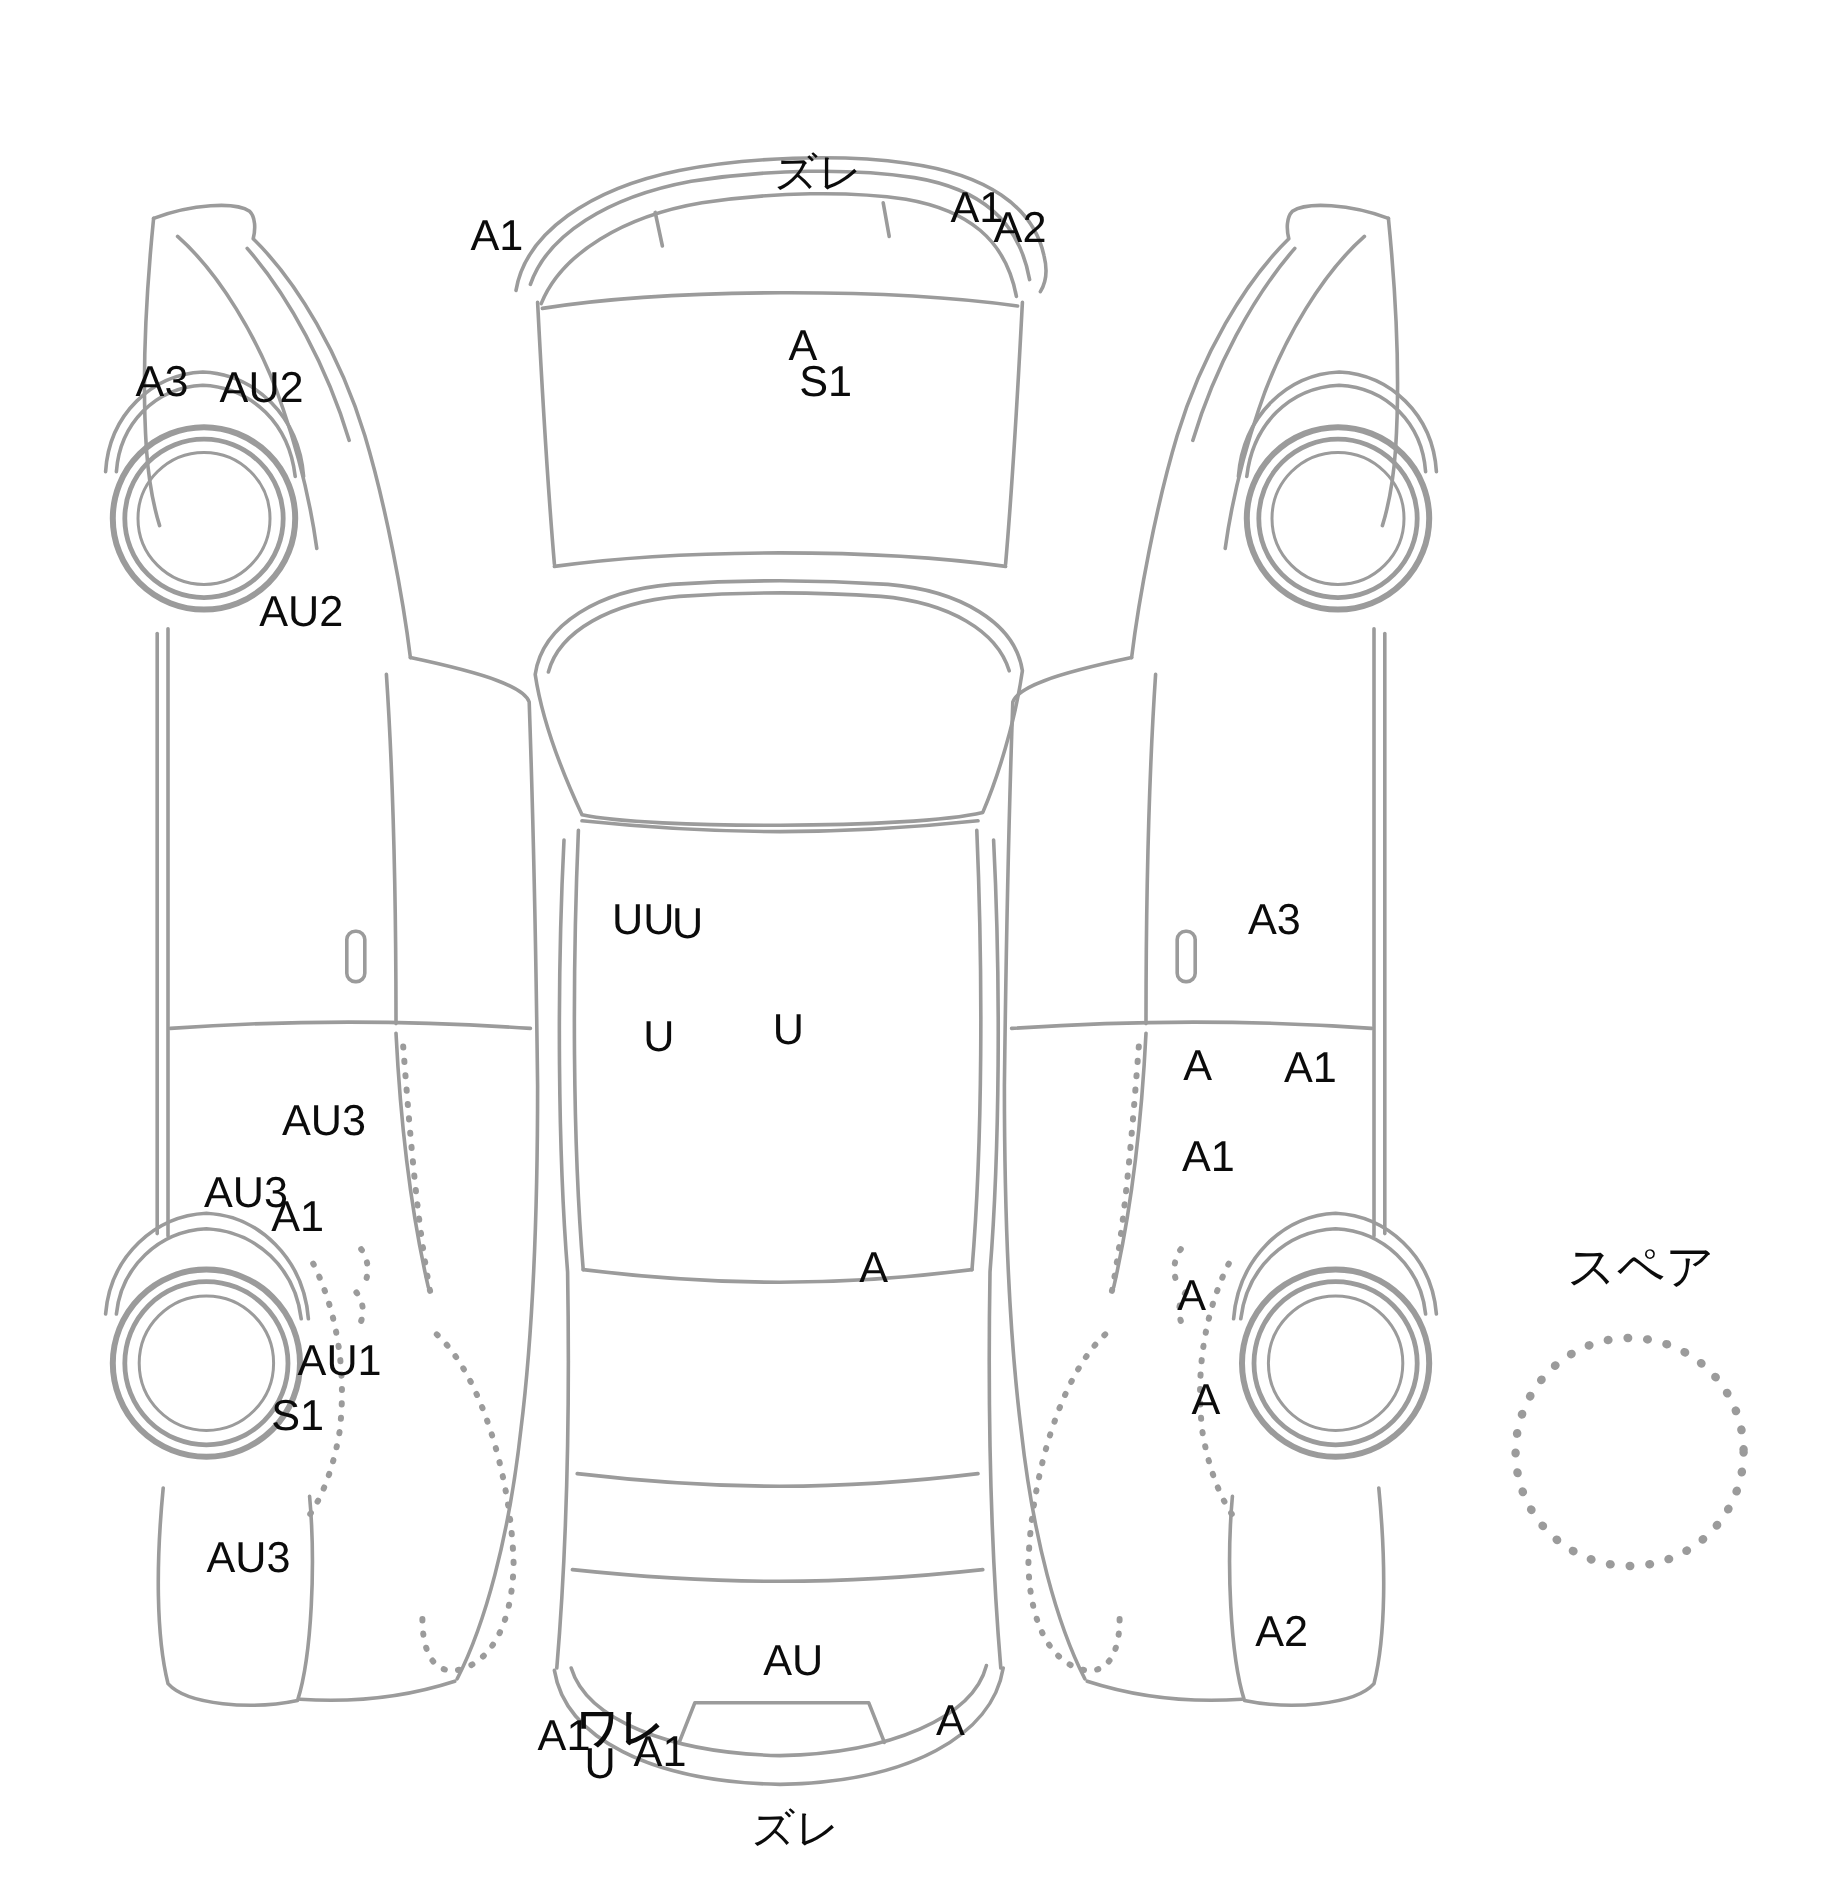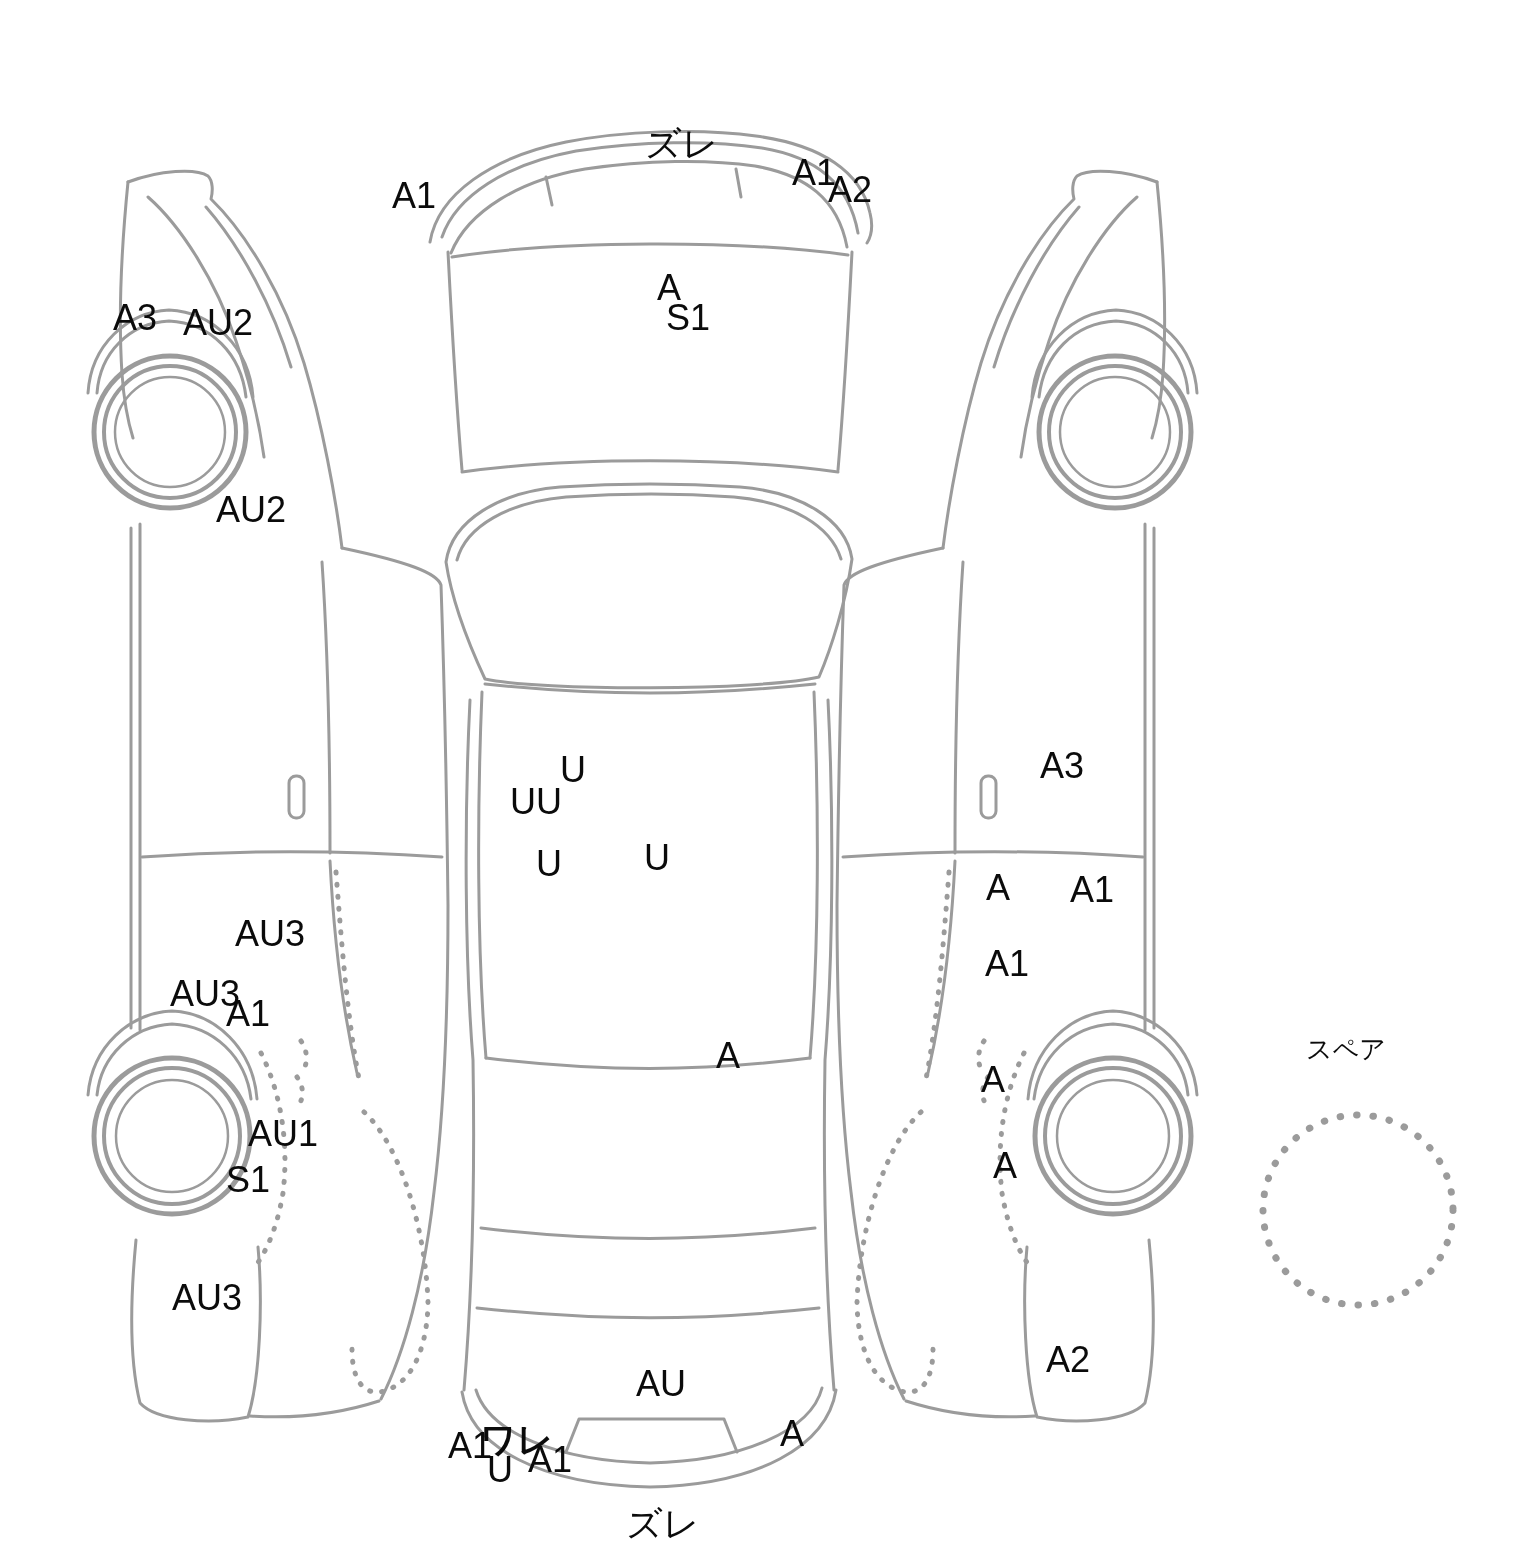--- a/index.html
+++ b/index.html
@@ -122,21 +122,21 @@
       <div class="lbl" style="left: 645px; top: 126px;">ズレ</div>
       <div class="lbl" style="left: 792px; top: 155px;">A1</div>
       <div class="lbl" style="left: 828px; top: 172px;">A2</div>
       <div class="lbl" style="left: 392px; top: 178px;">A1</div>
       <div class="lbl" style="left: 657px; top: 270px;">A</div>
       <div class="lbl" style="left: 666px; top: 300px;">S1</div>
       <div class="lbl" style="left: 113px; top: 300px;">A3</div>
       <div class="lbl" style="left: 183px; top: 305px;">AU2</div>
       <div class="lbl" style="left: 216px; top: 492px;">AU2</div>
       <div class="lbl" style="left: 560px; top: 752px;">U</div>
-      <div class="lbl" style="left: 510px; top: 784px;">UU</div>
+      <div class="lbl" style="left: 510px; top: 748px;">UU</div>
       <div class="lbl" style="left: 536px; top: 846px;">U</div>
       <div class="lbl" style="left: 644px; top: 840px;">U</div>
       <div class="lbl" style="left: 1040px; top: 748px;">A3</div>
       <div class="lbl" style="left: 986px; top: 870px;">A</div>
       <div class="lbl" style="left: 1070px; top: 872px;">A1</div>
       <div class="lbl" style="left: 985px; top: 946px;">A1</div>
       <div class="lbl" style="left: 235px; top: 916px;">AU3</div>
       <div class="lbl" style="left: 170px; top: 976px;">AU3</div>
       <div class="lbl" style="left: 226px; top: 996px;">A1</div>
       <div class="lbl" style="left: 716px; top: 1038px;">A</div>
@@ -146,17 +146,17 @@
       <div class="lbl" style="left: 226px; top: 1162px;">S1</div>
       <div class="lbl" style="left: 172px; top: 1280px;">AU3</div>
       <div class="lbl" style="left: 1046px; top: 1342px;">A2</div>
       <div class="lbl" style="left: 448px; top: 1428px;">A1</div>
       <div class="lbl" style="left: 480px; top: 1422px; font-weight: bold;">ワレ</div>
       <div class="lbl" style="left: 487px; top: 1452px;">U</div>
       <div class="lbl" style="left: 528px; top: 1442px;">A1</div>
       <div class="lbl" style="left: 636px; top: 1366px;">AU</div>
       <div class="lbl" style="left: 780px; top: 1416px;">A</div>
       <div class="lbl" style="left: 626px; top: 1506px;">ズレ</div>
-      <div class="lbl" style="left: 1306px; top: 1036px; font-size: 26px;">スペア</div>
+      <div class="lbl" style="left: 1306px; top: 1036px; font-size: 40px;">スペア</div>
       <div class="lbl" style="left: 1504px; top: 256px;">S1</div>
       <div class="lbl" style="left: 1512px; top: 300px;">S</div>
     </div>
 </div>
 
 </body></html>

